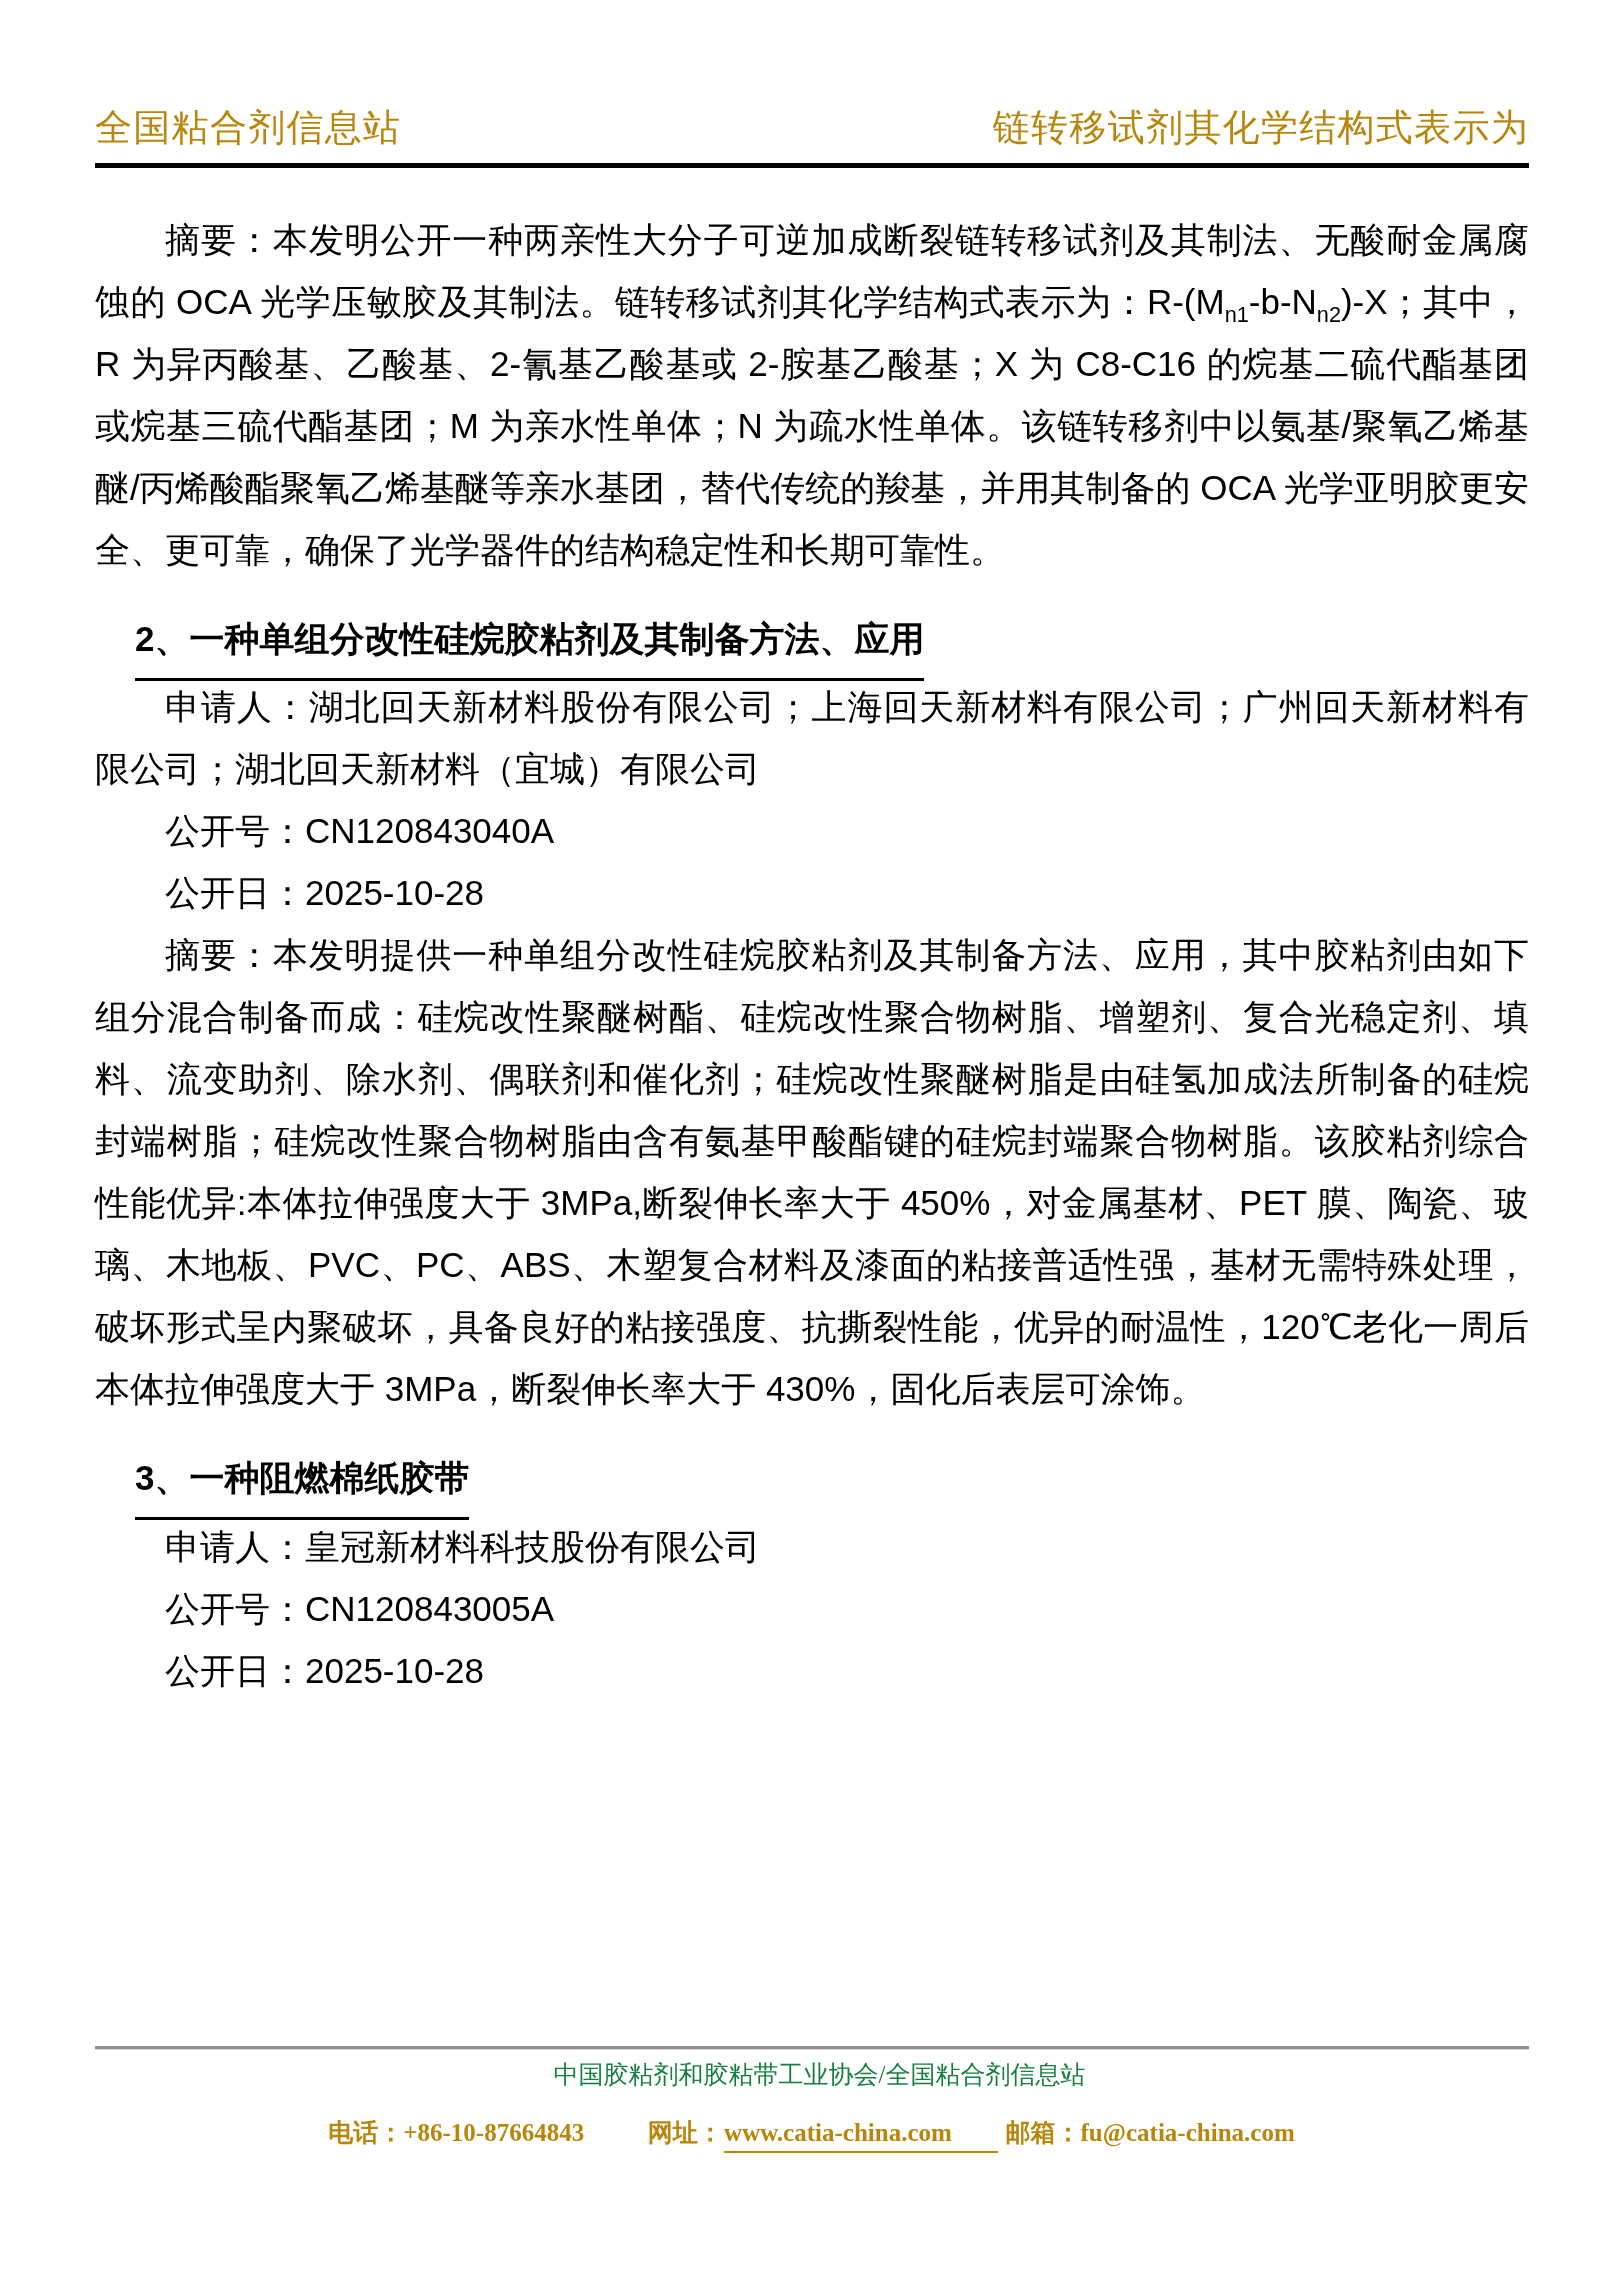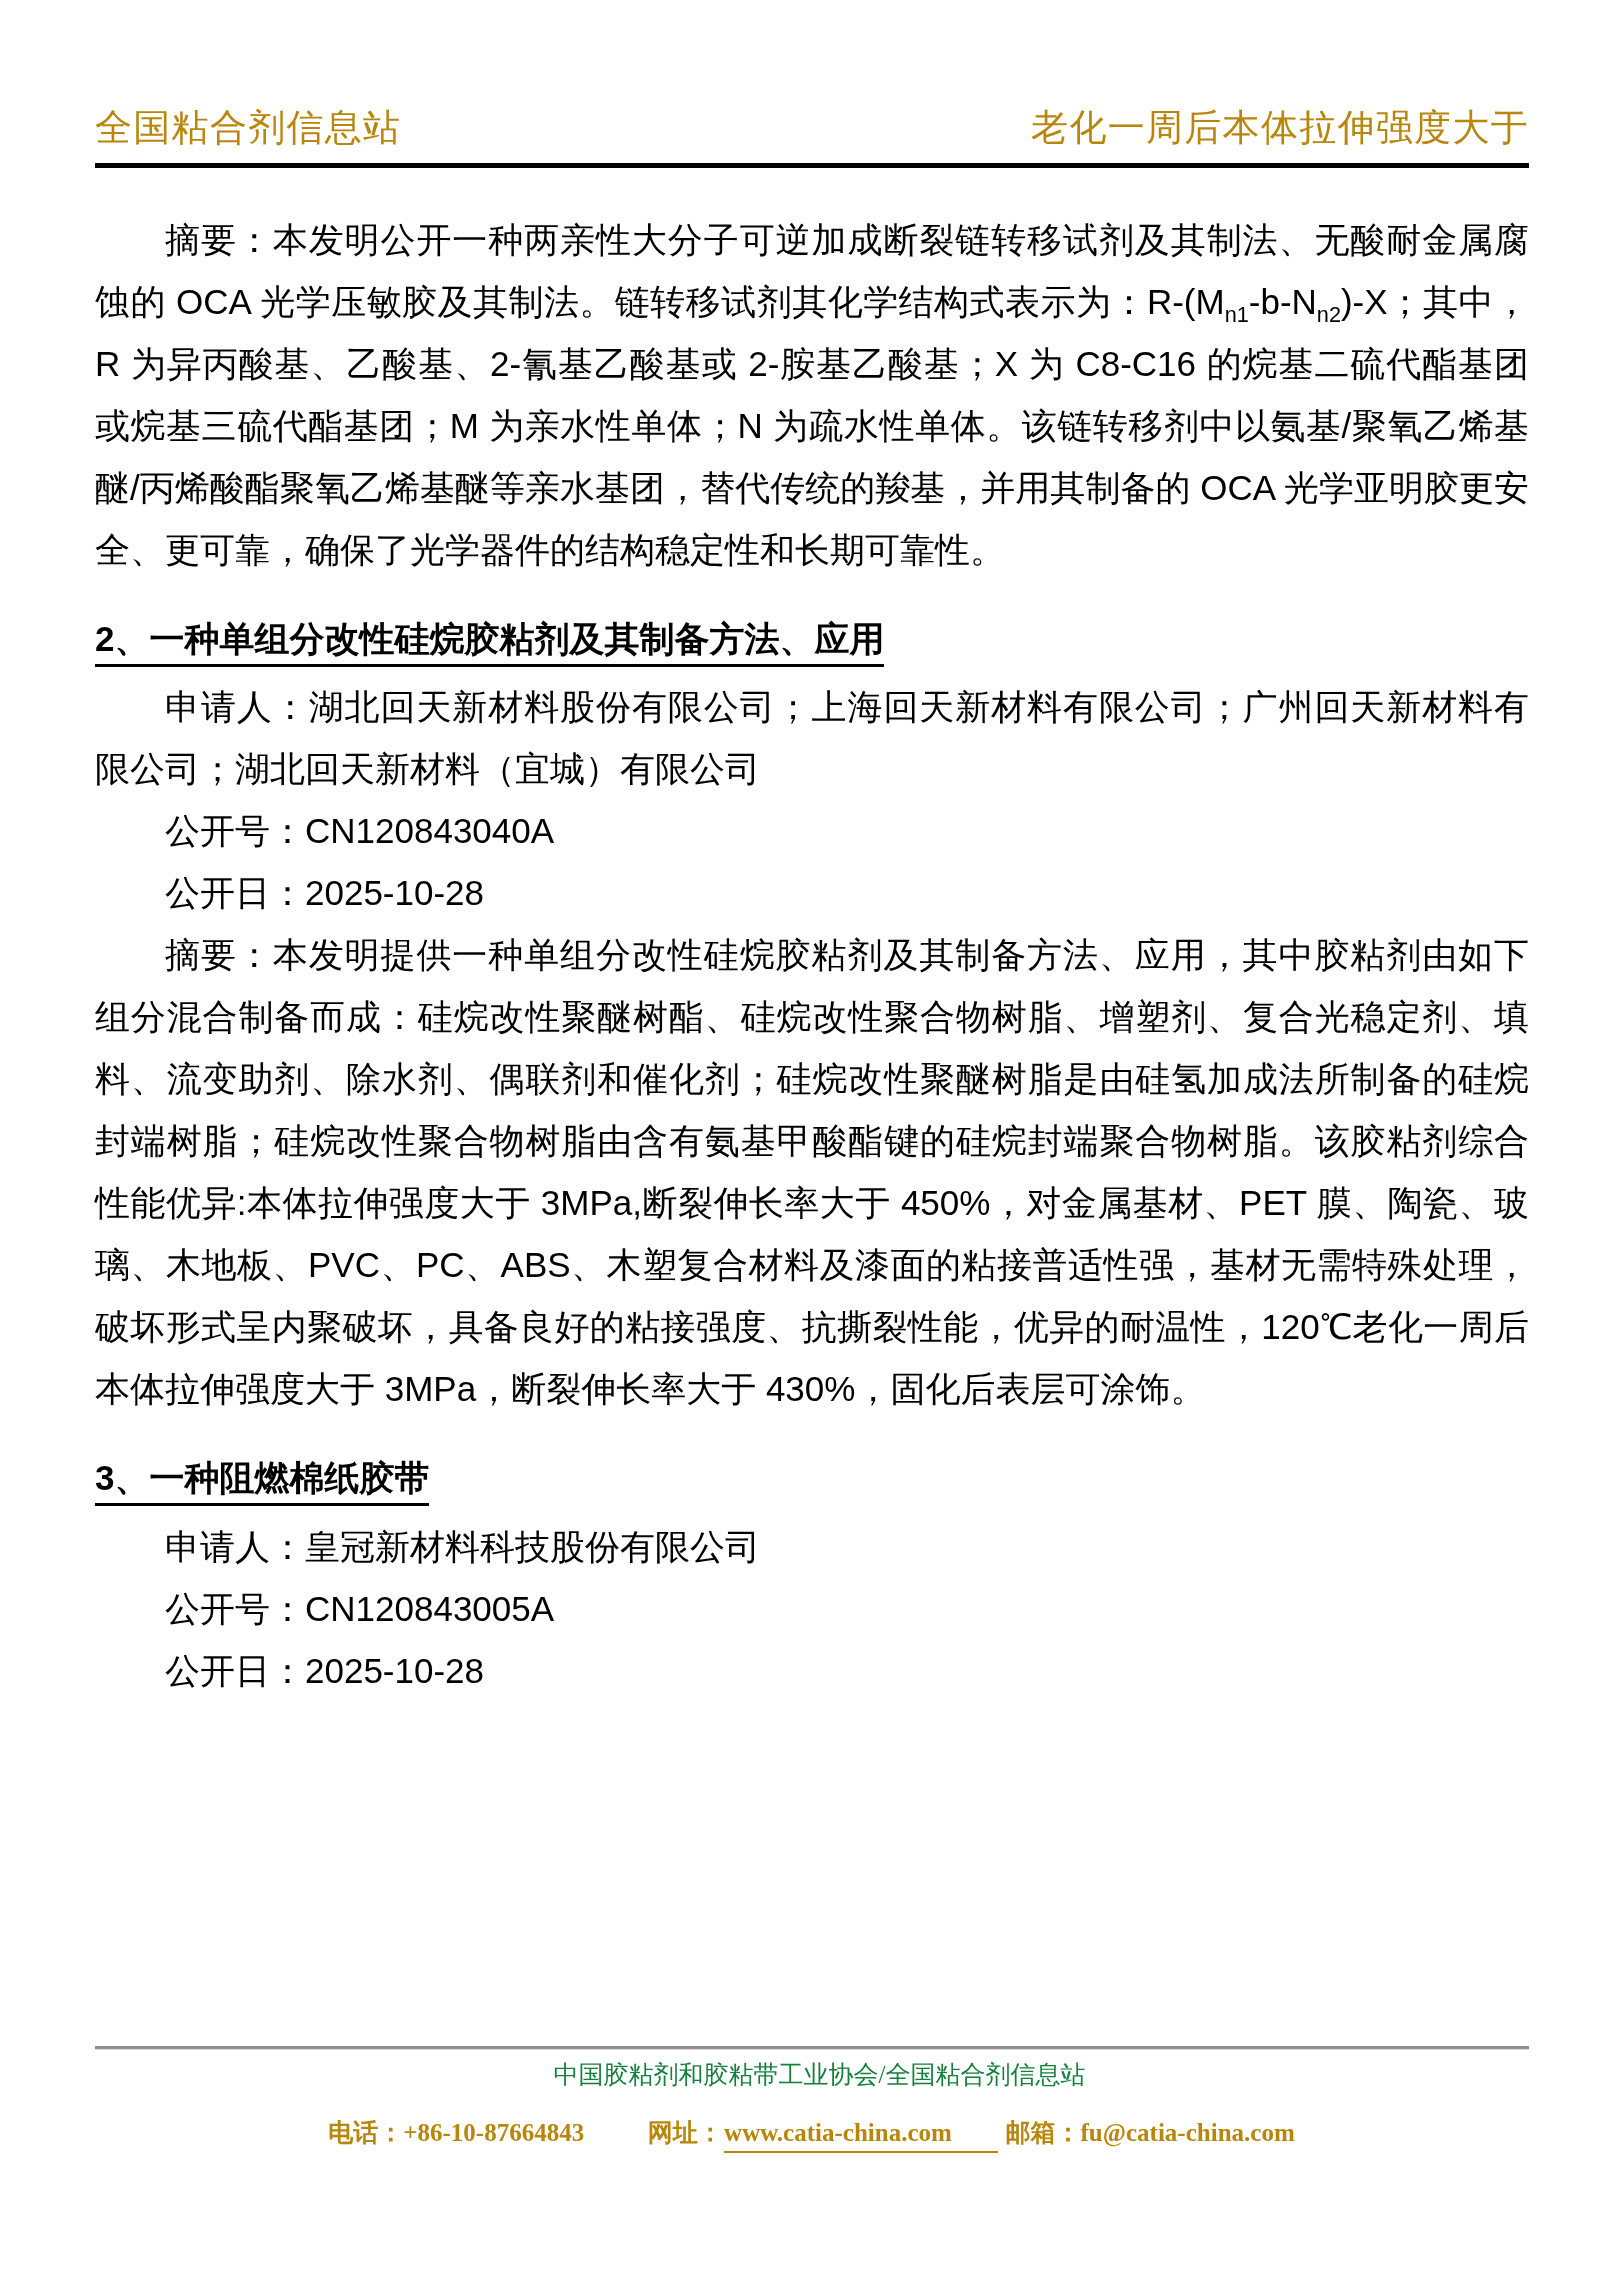--- a/index.html
+++ b/index.html
@@ -55,21 +55,22 @@
   }
   .item-heading {
     margin: 27px 0 6.4px 0;
     font-size: 35px;
     font-weight: bold;
     line-height: 62px;
     text-align: left;
   }
   .item-heading .hu {
     border-bottom: 3.9px solid #000;
-    padding-bottom: 6px;
+    padding-bottom: 20px;
+    margin-left: 40px;
   }
   sub {
     font-size: 0.62em;
     line-height: 0;
   }
 
   
   .footer-rule {
     position: absolute;
     top: 2046px;
@@ -116,21 +117,21 @@
     cursor: pointer;
   }
 </style>
 </head>
 <body>
 
 <div class="page">
 
   <div class="header">
     <span>全国粘合剂信息站</span>
-    <span>老化一周后本体拉伸强度大于</span>
+    <span>链转移试剂其化学结构式表示为</span>
   </div>
   <div class="header-rule"></div>
 
   <div class="content">
 
     <p class="para"><span>摘要：本发明公开一种两亲性大分子可逆加成断裂链转移试剂及其制法、无酸耐金属腐蚀的 OCA 光学压敏胶及其制法。链转移试剂其化学结构式表示为：R-(M</span><sub>n1</sub><span>-b-N</span><sub>n2</sub><span>)-X；其中，R 为异丙酸基、乙酸基、2-氰基乙酸基或 2-胺基乙酸基；X 为 C8-C16 的烷基二硫代酯基团或烷基三硫代酯基团；M 为亲水性单体；N 为疏水性单体。该链转移剂中以氨基/聚氧乙烯基醚/丙烯酸酯聚氧乙烯基醚等亲水基团，替代传统的羧基，并用其制备的 OCA 光学亚明胶更安全、更可靠，确保了光学器件的结构稳定性和长期可靠性。</span></p>
 
     <h2 class="item-heading"><span class="hu">2、一种单组分改性硅烷胶粘剂及其制备方法、应用</span></h2>
 
     <p class="para">申请人：湖北回天新材料股份有限公司；上海回天新材料有限公司；广州回天新材料有限公司；湖北回天新材料（宜城）有限公司</p>

